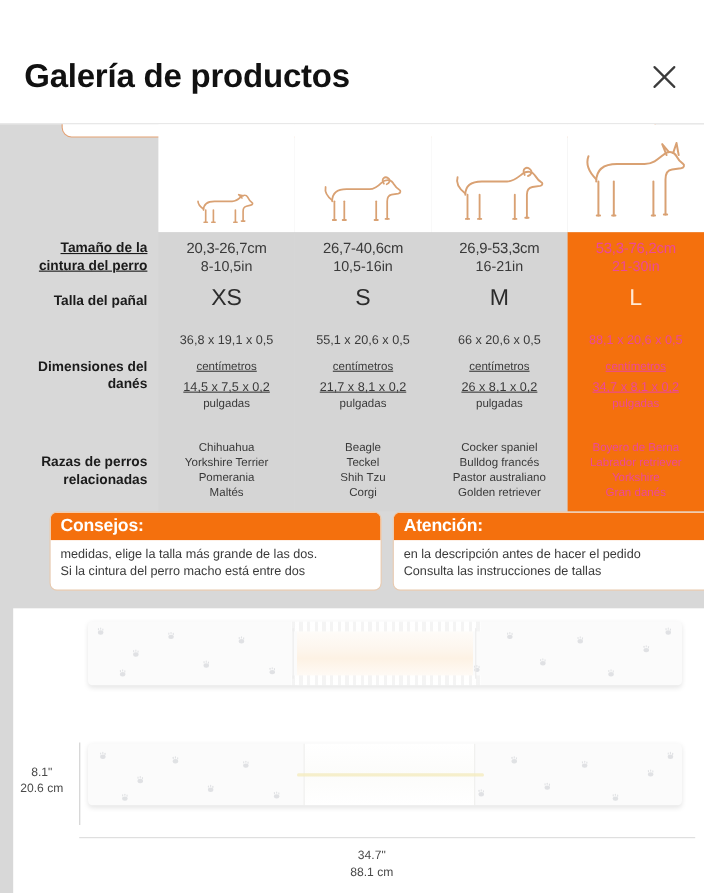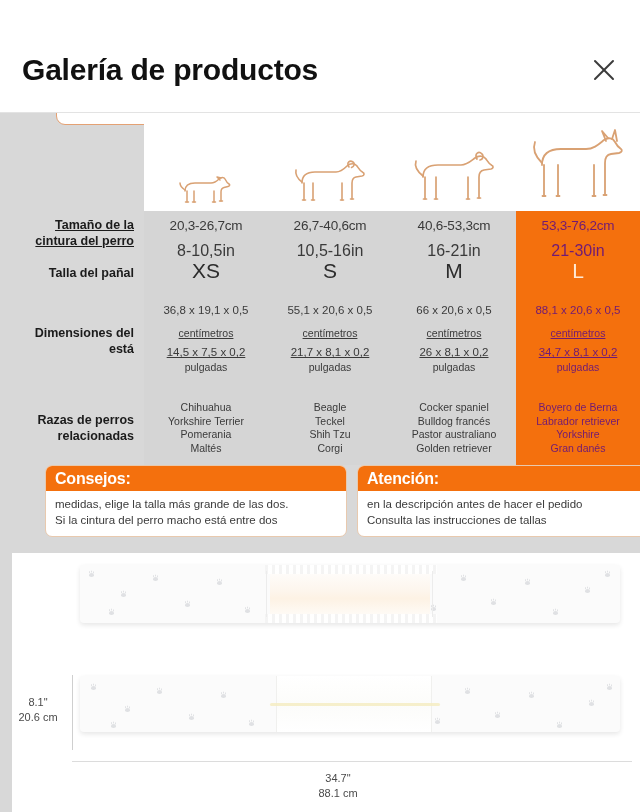--- a/index.html
+++ b/index.html
@@ -164,31 +164,31 @@
   .dog-art svg { display: block; }
 
   
   .cell {
     position: absolute;
     left: 0;
     width: 124px;
     text-align: center;
     color: #3a3a3a;
   }
-  .col.highlight .cell { color: #701a75; }
+  .col.highlight .cell { color: #ec4899; }
 
   .cell-waist-cm {
     top: 104px;
     font-size: 13.5px;
     line-height: 17px;
     letter-spacing: -0.2px;
   }
   .cell-waist-in {
-    top: 131px;
-    font-size: 16px;
+    top: 122px;
+    font-size: 13px;
     line-height: 14px;
   }
   .cell-size {
     top: 144px;
     font-size: 21px;
     line-height: 28px;
     color: #2c2c2c;
     font-weight: normal;
   }
   .col.highlight .cell-size { color: #ffe9d4; }
@@ -437,21 +437,21 @@
         <div class="label-col">
           <div class="row-label row-label-waist">
             <div>Tamaño de la</div>
             <div>cintura del perro</div>
           </div>
           <div class="row-label row-label-size">
             <div>Talla del pañal</div>
           </div>
           <div class="row-label row-label-dims">
             <div>Dimensiones del</div>
-            <div>está</div>
+            <div>danés</div>
           </div>
           <div class="row-label row-label-breeds">
             <div>Razas de perros</div>
             <div>relacionadas</div>
           </div>
         </div>
 
         <div class="data-cols">
 
           <div class="col col-0">
@@ -531,21 +531,21 @@
                   <path d="M57 28 L57 50"></path>
                   <path d="M12 27 C7 23 3 18 5 12"></path>
                   <path d="M66 10 C63 4 68 2 71 5 C73.5 7.2 71.5 10.5 69 11"></path>
                   <path d="M12.5 50 L15.5 50"></path>
                   <path d="M23.5 50 L26.5 50"></path>
                   <path d="M55.5 50 L58.5 50"></path>
                   <path d="M66.5 49 L69.5 49"></path>
                 </g>
               </svg>
             </div>
-            <div class="cell cell-waist-cm">40,6-53,3cm</div>
+            <div class="cell cell-waist-cm">26,9-53,3cm</div>
             <div class="cell cell-waist-in">16-21in</div>
             <div class="cell cell-size">M</div>
             <div class="cell cell-dim-cm">66 x 20,6 x 0,5</div>
             <div class="cell cell-dim-cm-unit">centímetros</div>
             <div class="cell cell-dim-in">26 x 8,1 x 0,2</div>
             <div class="cell cell-dim-in-unit">pulgadas</div>
             <div class="cell cell-breeds">
               <div>Cocker spaniel</div>
               <div>Bulldog francés</div>
               <div>Pastor australiano</div>

